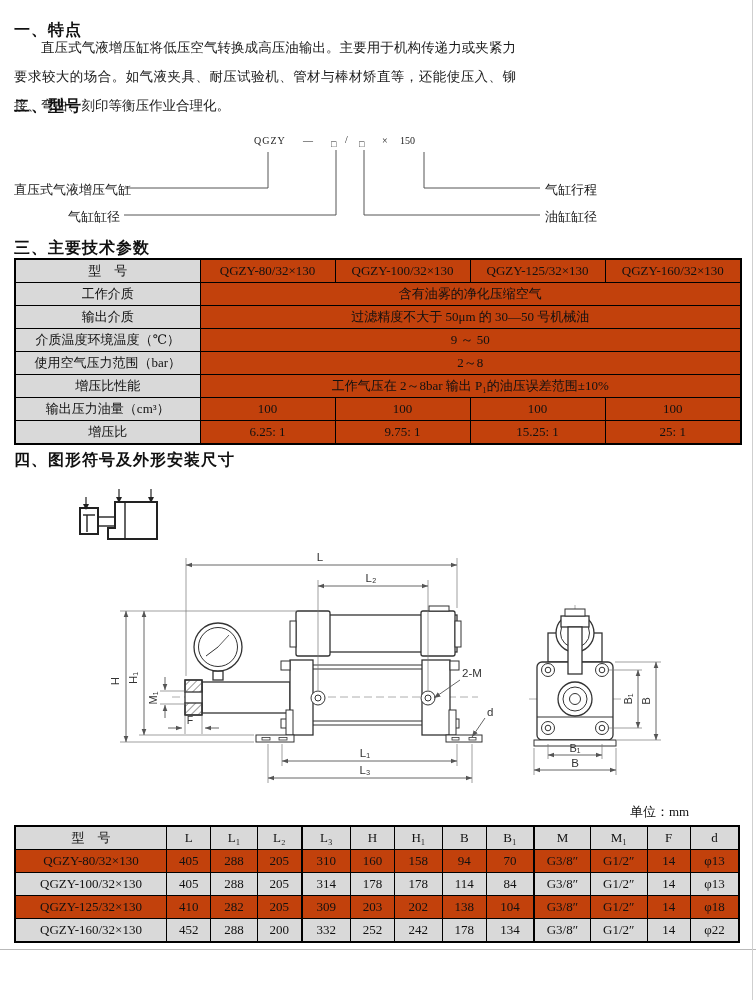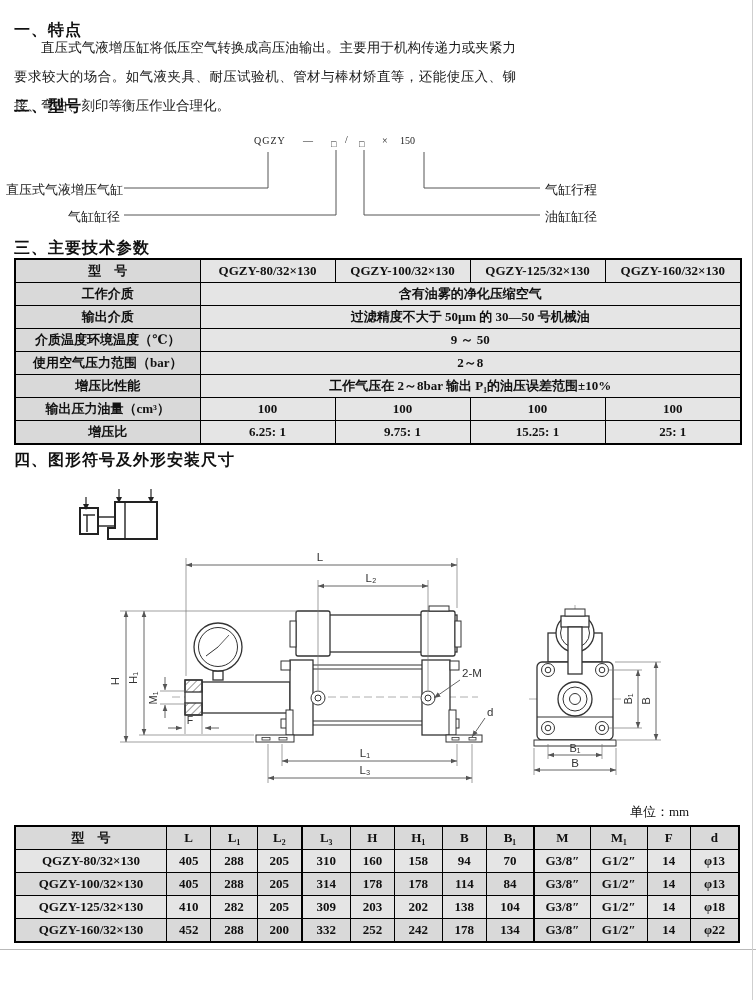--- a/index.html
+++ b/index.html
@@ -6,21 +6,21 @@
   .page{position:relative;width:756px;height:1000px;background:#fff;overflow:hidden;
         font-family:"Liberation Serif","DejaVu Serif",serif;color:#1a1a1a;}
   .sec-title{position:absolute;left:14px;margin:0;font-family:"Liberation Sans","DejaVu Sans",sans-serif;
         font-weight:bold;font-size:16px;color:#111;letter-spacing:1px;}
   .para{position:absolute;left:14px;top:33px;width:502px;margin:0;font-size:13.5px;line-height:29px;
         text-indent:2em;text-align:justify;}
   .abs{position:absolute;}
   .code-part{position:absolute;font-size:10px;color:#222;font-family:"Liberation Serif","DejaVu Serif",serif;}
   .code-box{position:absolute;font-size:9px;color:#222;}
   .m-label{position:absolute;font-size:13px;color:#222;white-space:nowrap;}
-  table{border-collapse:collapse;table-layout:fixed;position:absolute;background:#e5e5e5;font-weight:bold;}
+  table{border-collapse:collapse;table-layout:fixed;position:absolute;background:#c2410c;}
   td{border:1px solid #000;text-align:center;font-size:13px;height:22px;padding:0 2px;
      overflow:hidden;white-space:nowrap;color:#111;}
   .tech{left:14px;top:258px;width:726px;border:2px solid #000;}
   .dims{left:14px;top:825px;width:726px;border:2.5px solid #000;}
   .gray{background:#d9d9d9;}
   .bthick{border-right-width:2px;}
   .unit{position:absolute;left:630px;top:803px;font-size:13px;color:#111;}
   .divider{position:absolute;left:0;top:949px;width:756px;height:1px;background:#b9b9b9;}
   .right-edge{position:absolute;left:752px;top:0;width:1px;height:1000px;background:#cfcfcf;}
   svg text{font-family:"Liberation Sans","DejaVu Sans",sans-serif;fill:#333;}
@@ -42,21 +42,21 @@
       <path d="M364,150 V215 H540" fill="none" stroke="#555" stroke-width="1"></path>
       <path d="M424,152 V188 H540" fill="none" stroke="#555" stroke-width="1"></path>
     </svg>
     <span class="code-part" style="left:254px;top:135px;letter-spacing:1px;">QGZY</span>
     <span class="code-part" style="left:303px;top:135px;">—</span>
     <span class="code-box" style="left:331px;top:139px;">□</span>
     <span class="code-part" style="left:345px;top:134px;">/</span>
     <span class="code-box" style="left:359px;top:139px;">□</span>
     <span class="code-part" style="left:382px;top:135px;">×</span>
     <span class="code-part" style="left:400px;top:135px;">150</span>
-    <span class="m-label" style="left:6px;top:181px;">直压式气液增压气缸</span>
+    <span class="m-label" style="left:14px;top:181px;">直压式气液增压气缸</span>
     <span class="m-label" style="left:68px;top:208px;">气缸缸径</span>
     <span class="m-label" style="left:545px;top:181px;text-align:center;">气缸行程</span>
     <span class="m-label" style="left:545px;top:208px;">油缸缸径</span>
   </div>
 
   <h2 class="sec-title" style="top:238px;">三、主要技术参数</h2>
 
   <table class="tech">
     <colgroup>
         <col style="width:185px">

